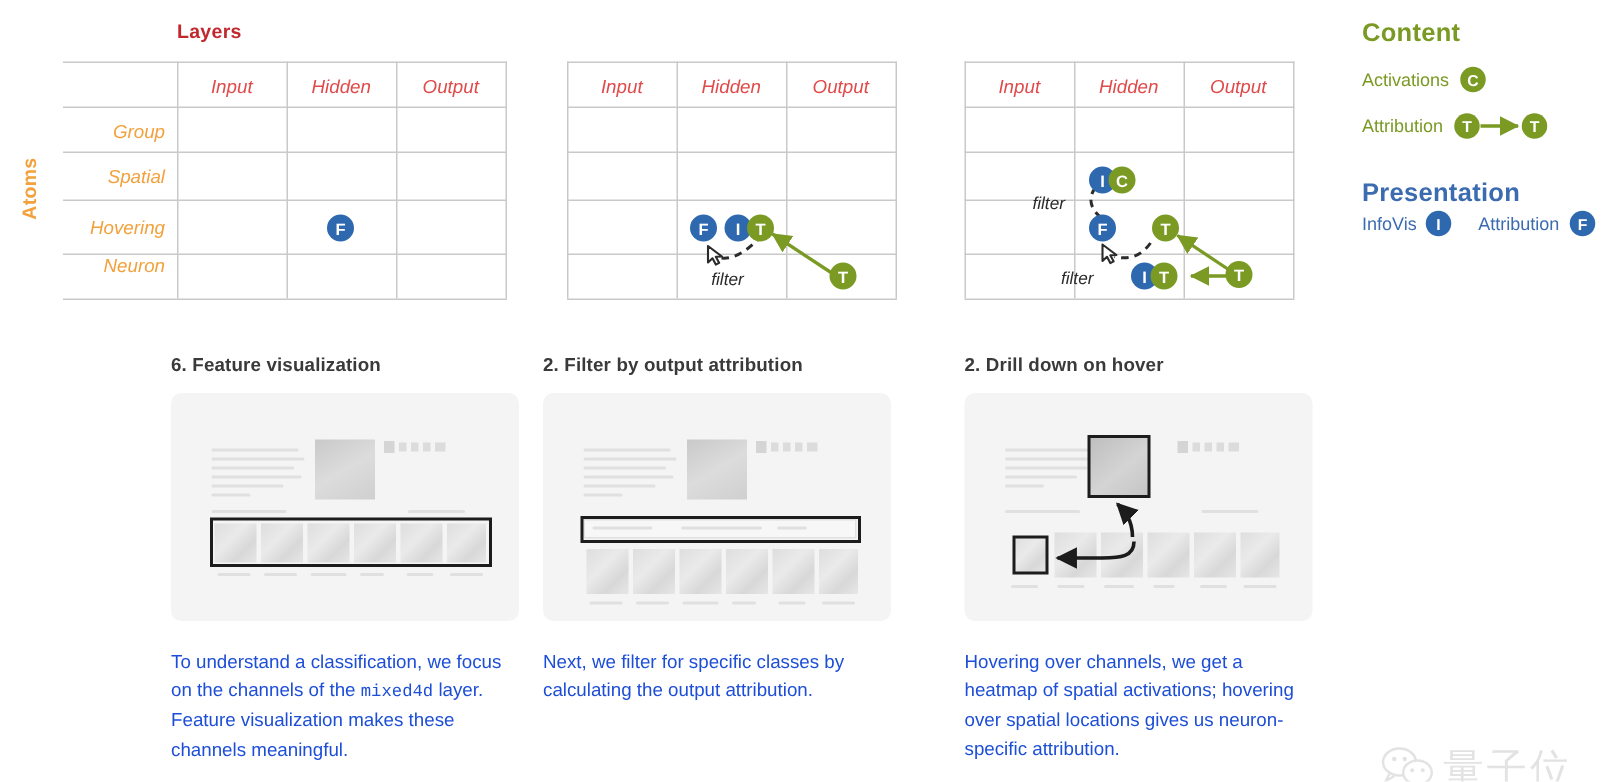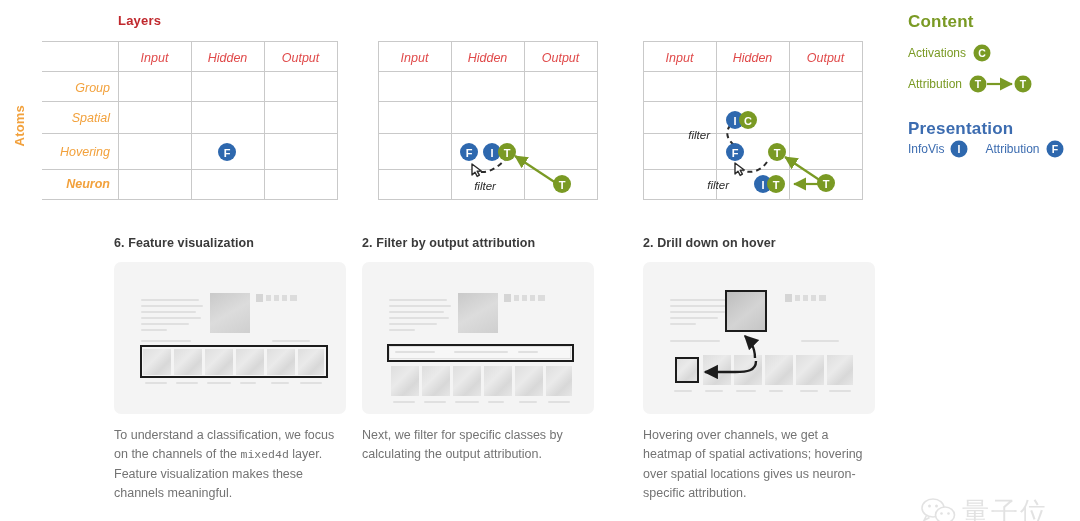--- a/index.html
+++ b/index.html
@@ -47,21 +47,21 @@
   .panel { position: absolute; width: 232px; }
   .panel-title {
     font-size: 12.5px; font-weight: bold; color: #3a3a3a;
     margin: 0 0 12px 0; letter-spacing: .1px;
   }
   .thumb {
     width: 232px; height: 152px; background: #f4f4f4;
     border-radius: 7px; position: relative; overflow: hidden;
   }
   .panel-cap {
-    margin-top: 12px; font-size: 12.5px; line-height: 1.55; color: #737373;
+    margin-top: 18px; font-size: 12.5px; line-height: 1.55; color: #1d4ed8;
   }
   .mono { font-family: "Liberation Mono", "DejaVu Sans Mono", monospace; font-size: 11.5px; }
 
   
   .mk { position: absolute; background: #e2e2e2; }
   .mk-line { height: 2px; background: #e0e0e0; border-radius: 1px; }
   .mk-img { background: linear-gradient(150deg,#c9c9c9,#dcdcdc,#cfcfcf); }
   .mk-tile { background: linear-gradient(135deg,#dedede,#eaeaea 40%,#d8d8d8 70%,#e6e6e6); }
   .hl-box { position: absolute; border: 2.5px solid #1c1c1c; box-sizing: border-box; }
 
@@ -94,21 +94,21 @@
       <div class="gline-v" style="left:337px; top:41px; height:158px;"></div>
     </div>
 
     <div class="colhead" style="left:118px; top:51px; width:73px;">Input</div>
     <div class="colhead" style="left:191px; top:51px; width:73px;">Hidden</div>
     <div class="colhead" style="left:264px; top:51px; width:73px;">Output</div>
 
     <div class="rowlab" style="left:42px; top:81px;  width:68px;">Group</div>
     <div class="rowlab" style="left:42px; top:111px; width:68px;">Spatial</div>
     <div class="rowlab" style="left:42px; top:145px; width:68px;">Hovering</div>
-    <div class="rowlab" style="left:42px; top:177px; width:68px;font-weight:bold;">Neuron</div>
+    <div class="rowlab" style="left:42px; top:170px; width:68px;">Neuron</div>
 
     <svg class="cellsvg" width="350" height="210">
       <g>
         <circle cx="227" cy="152" r="9" fill="#2E68AE"></circle>
         <text x="227" y="156.5" text-anchor="middle" font-family="Liberation Sans, sans-serif" font-size="11" font-weight="bold" fill="#ffffff">F</text>
       </g>
     </svg>
   </div>
 
   <div class="matrix" style="left:378px; top:0px; width:230px; height:210px;">

